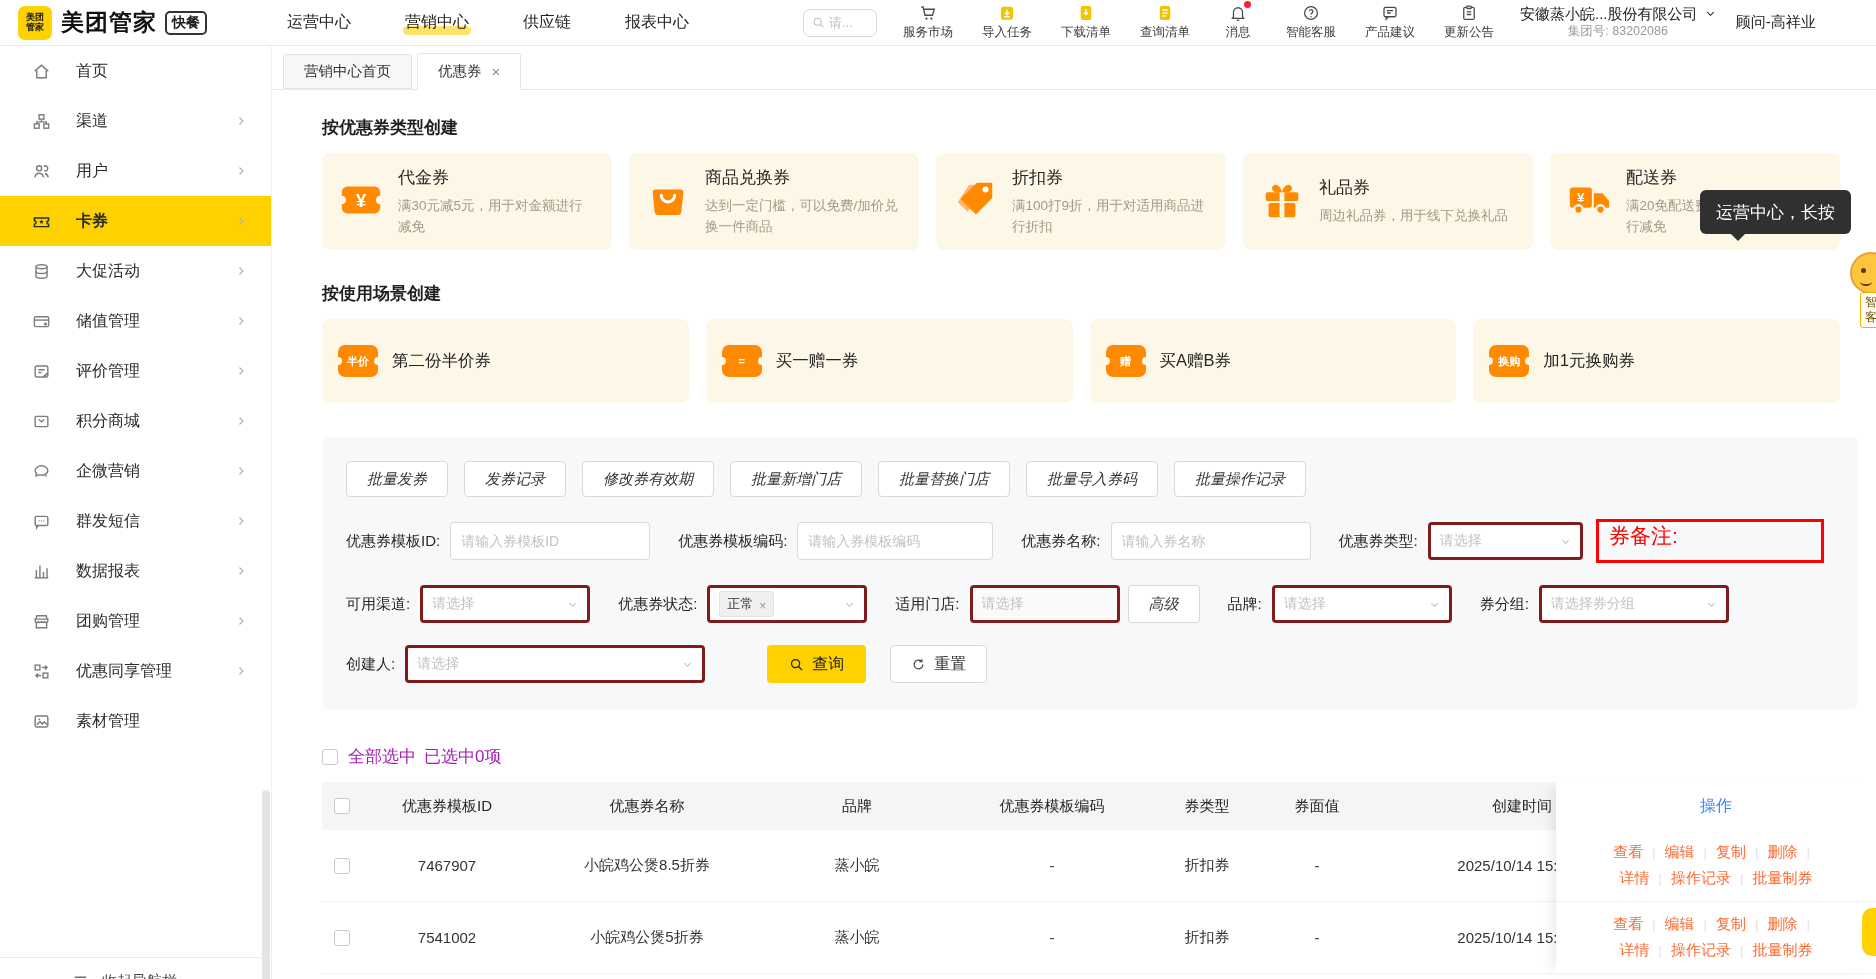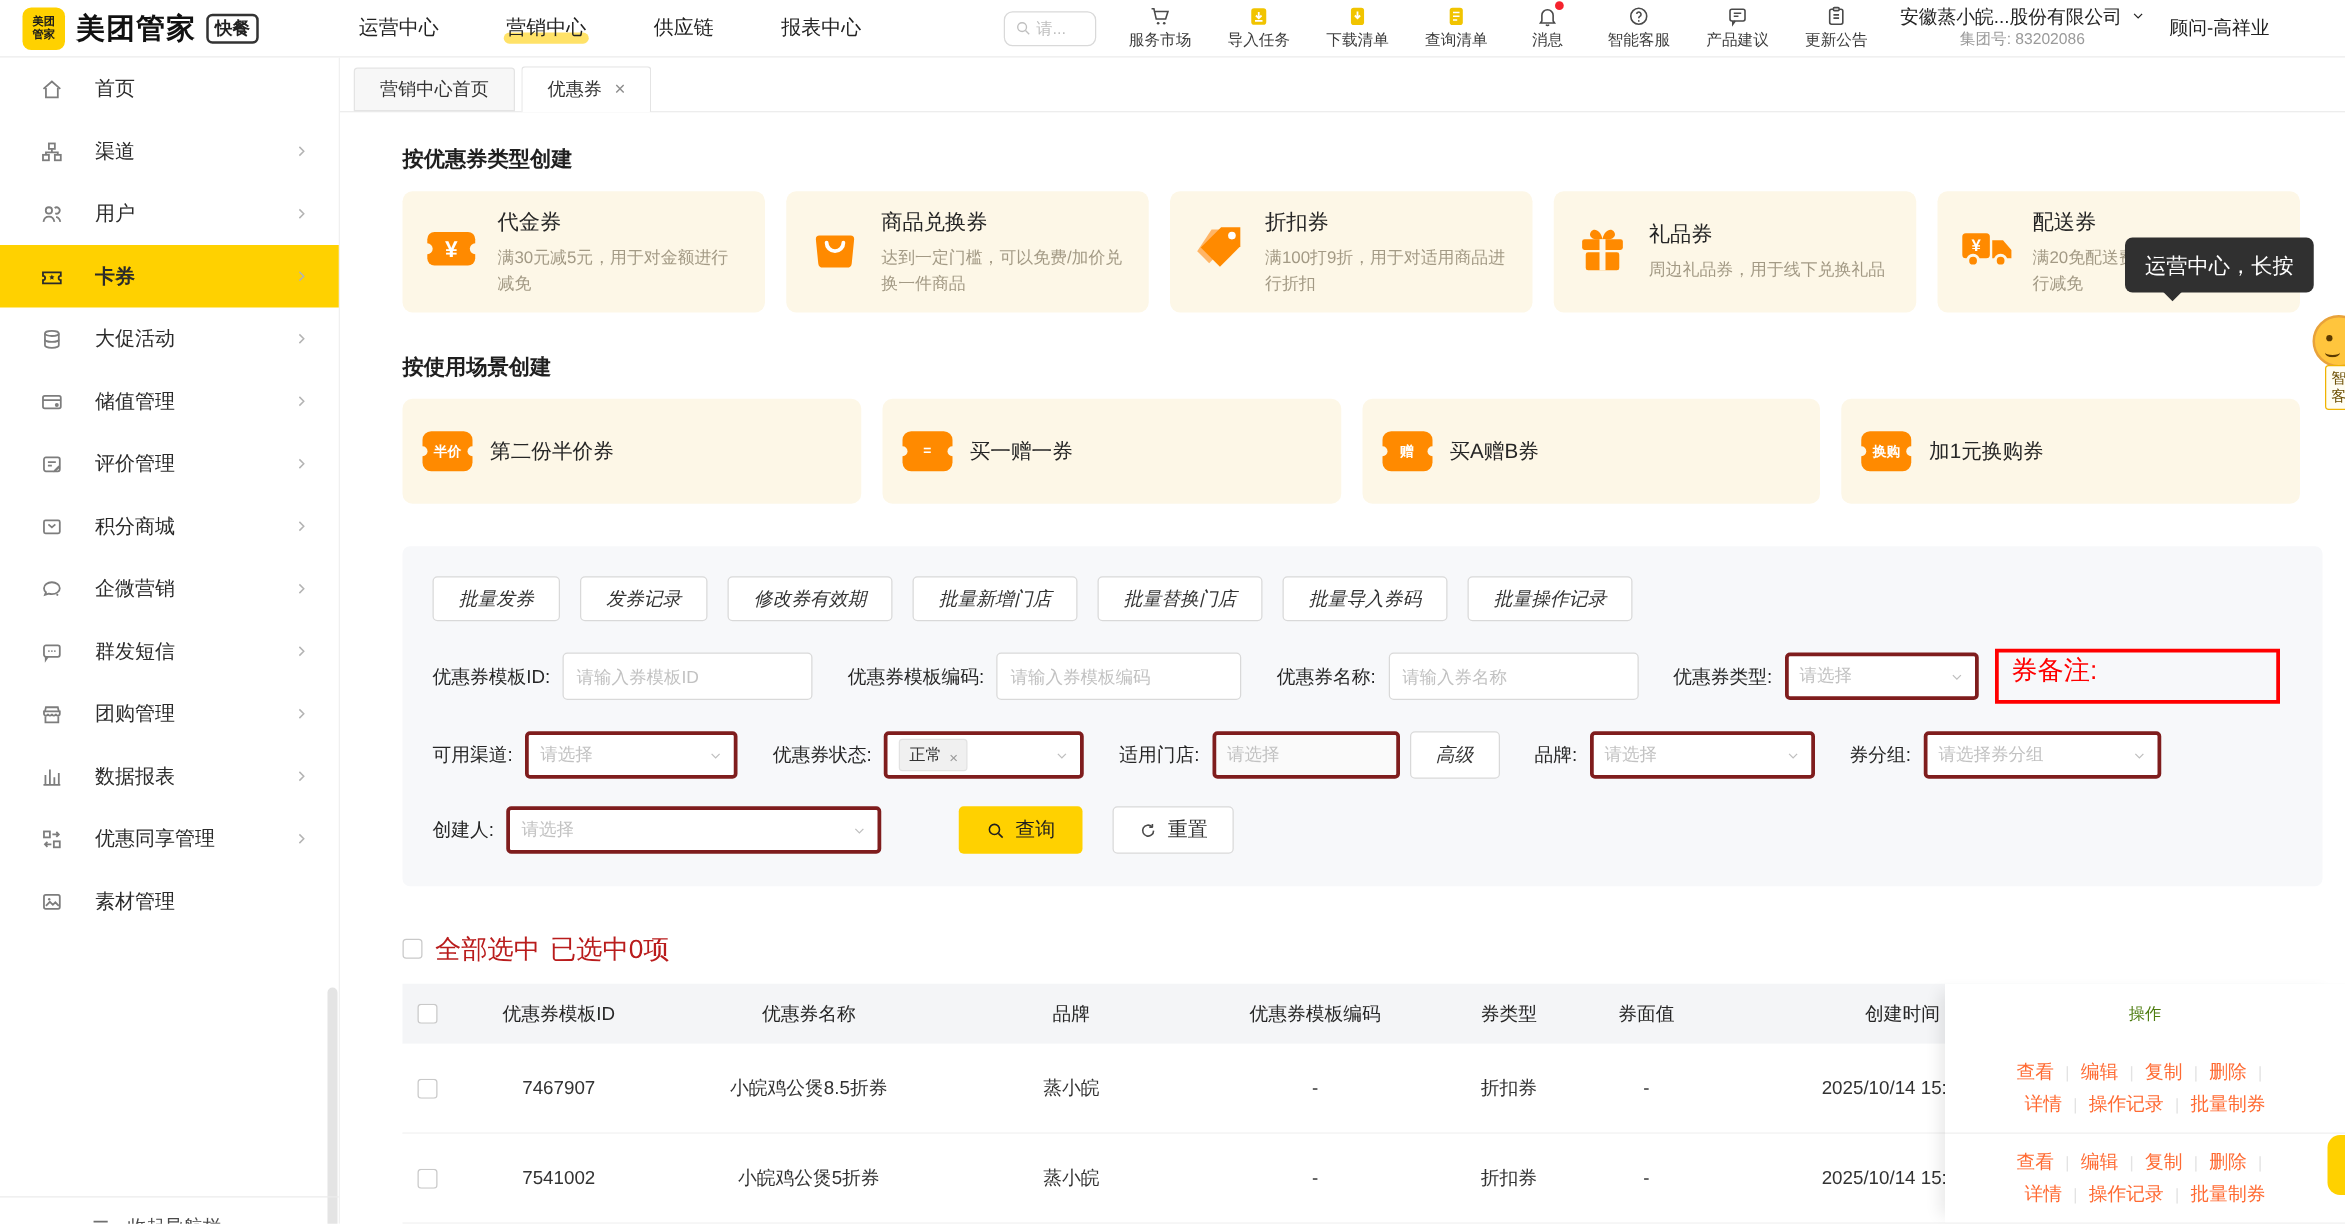--- a/index.html
+++ b/index.html
@@ -91,31 +91,31 @@
   .tag .x { color:#999; cursor:pointer; font-size:12px;}
   .annot { margin-left:auto; margin-right:10px; width:228px; height:44px; border:3px solid #ff0000;
            display:flex; align-items:flex-start; padding-left:10px; color:#ff0000; font-size:21px; background:transparent;}
   .btn-search { height:38px; padding:0 22px; background:#FFD100; border:none; border-radius:4px; font-size:16px; color:#1f1f1f;
                 display:inline-flex; align-items:center; gap:8px; cursor:pointer; margin-left:34px;}
   .btn-reset { height:38px; padding:0 20px; background:#fff; border:1px solid #d9d9d9; border-radius:4px; font-size:16px; color:#333;
                display:inline-flex; align-items:center; gap:8px; cursor:pointer; margin-left:24px;}
   .btn-search svg,.btn-reset svg { width:15px; height:15px; }
 
   
-  .select-row { margin-top:36px; display:flex; align-items:center; gap:10px; font-size:21px; color:#b91c1c;}
+  .select-row { margin-top:36px; display:flex; align-items:center; gap:10px; font-size:17px; color:#a21caf;}
   .cbx { width:16px; height:16px; border:1px solid #c9c9c9; border-radius:3px; background:#fff; cursor:pointer; flex:0 0 auto;}
   .table { position:relative; margin-top:14px; }
   .t-head { height:48px; background:#f4f5f7; display:flex; align-items:center; font-size:15px; color:#262626;}
   .t-row { height:72px; background:#fff; border-bottom:1px solid #f0f0f0; display:flex; align-items:center; font-size:15px; color:#333;}
   .tc { text-align:center; white-space:nowrap; overflow:hidden;}
   .c0{width:40px; display:flex; justify-content:center;} .c1{width:170px;} .c2{width:230px;} .c3{width:190px;}
   .c4{width:200px;} .c5{width:110px;} .c6{width:110px;} .c7{width:300px;}
   .ops-col { position:absolute; top:0; right:0; width:320px; height:100%; background:#fff;
              box-shadow:-10px 0 12px -6px rgba(0,0,0,.09); z-index:3;}
-  .ops-head { height:48px; display:flex; align-items:center; justify-content:center; font-size:13px; color:#4d7c0f;}
+  .ops-head { height:48px; display:flex; align-items:center; justify-content:center; font-size:16px; color:#3b82f6;}
   .ops-cell { height:72px; border-bottom:1px solid #f0f0f0; display:flex; flex-direction:column; justify-content:center;
               align-items:center; gap:7px; padding:0 8px;}
   .ops-line { display:flex; align-items:center; }
   .oplink { color:#FF6A32; font-size:15px; cursor:pointer; text-decoration:none; white-space:nowrap;}
   .opsep { color:#e3e3e3; margin:0 9px; font-size:13px;}
 
   
   .tooltip { position:absolute; left:1700px; top:190px; height:44px; background:#303030; color:#fff; font-size:17px;
              display:flex; align-items:center; padding:0 16px; border-radius:6px; z-index:30; white-space:nowrap;}
   .tooltip::after { content:""; position:absolute; left:30px; bottom:-7px; border-left:8px solid transparent;
@@ -393,40 +393,40 @@
     <span>群发短信</span>
     <span class="s-chev">
         <svg viewBox="0 0 24 24" fill="none" stroke="currentColor" stroke-width="2.4">
           <path d="M9 5l7 7-7 7"></path>
         </svg>
       </span>
   </div>
   <div class="s-item">
     <span class="s-ic">
         <svg viewBox="0 0 24 24" fill="none" stroke="currentColor" stroke-width="1.8">
+          <path d="M5.5 20V10M10 20V4.5M14.5 20v-7.5M19 20V8"></path>
+          <path d="M3.5 20h17"></path>
+        </svg>
+      </span>
+    <span>数据报表</span>
+    <span class="s-chev">
+        <svg viewBox="0 0 24 24" fill="none" stroke="currentColor" stroke-width="2.4">
+          <path d="M9 5l7 7-7 7"></path>
+        </svg>
+      </span>
+  </div>
+  <div class="s-item">
+    <span class="s-ic">
+        <svg viewBox="0 0 24 24" fill="none" stroke="currentColor" stroke-width="1.8">
           <path d="M5 9L6 4.8h12L19 9"></path>
           <path d="M4 9h16v2.3c0 1-.9 1.9-2 1.9s-2-.9-2-1.9c0 1-.9 1.9-2 1.9s-2-.9-2-1.9c0 1-.9 1.9-2 1.9s-2-.9-2-1.9c0 1-.9 1.9-2 1.9S4 12.3 4 11.3z"></path>
           <path d="M5.5 13.8V20h13v-6.2"></path>
         </svg>
       </span>
     <span>团购管理</span>
-    <span class="s-chev">
-        <svg viewBox="0 0 24 24" fill="none" stroke="currentColor" stroke-width="2.4">
-          <path d="M9 5l7 7-7 7"></path>
-        </svg>
-      </span>
-  </div>
-  <div class="s-item">
-    <span class="s-ic">
-        <svg viewBox="0 0 24 24" fill="none" stroke="currentColor" stroke-width="1.8">
-          <path d="M5.5 20V10M10 20V4.5M14.5 20v-7.5M19 20V8"></path>
-          <path d="M3.5 20h17"></path>
-        </svg>
-      </span>
-    <span>数据报表</span>
     <span class="s-chev">
         <svg viewBox="0 0 24 24" fill="none" stroke="currentColor" stroke-width="2.4">
           <path d="M9 5l7 7-7 7"></path>
         </svg>
       </span>
   </div>
   <div class="s-item">
     <span class="s-ic">
         <svg viewBox="0 0 24 24" fill="none" stroke="currentColor" stroke-width="1.8">
           <rect x="4" y="4" width="6" height="6"></rect>

